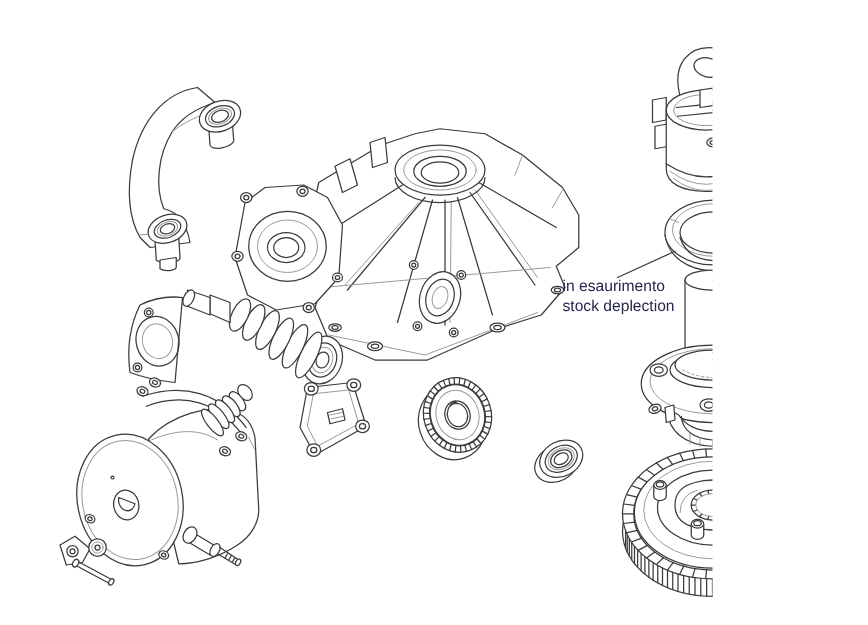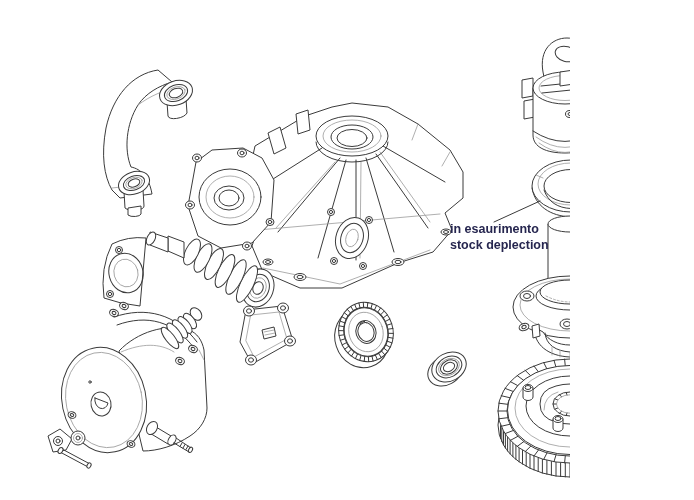--- a/index.html
+++ b/index.html
@@ -3,21 +3,21 @@
 <meta charset="utf-8">
 <style>
   :root{
     --line:#3b3b3b;
     --lt:#9a9a9a;
     --ann:#26264f;
     --bg:#ffffff;
   }
   html,body{margin:0;padding:0;background:var(--bg);}
   .stage{position:relative;width:570px;height:500px;background:var(--bg);overflow:hidden;
-         font-family:"Liberation Sans", sans-serif;font-weight:bold;}
+         font-family:"Liberation Sans", sans-serif;}
   svg{display:block}
   .ln{stroke:var(--line);stroke-width:1;fill:none;stroke-linecap:round;stroke-linejoin:round;}
   .fw{stroke:var(--line);stroke-width:1;fill:#fff;stroke-linejoin:round;}
   .lt{stroke:var(--lt);stroke-width:.8;fill:none;stroke-linecap:round;}
   .ann{fill:var(--ann);font-size:12.5px;font-family:"Liberation Sans",sans-serif;}
 </style>
 </head>
 <body>
 
 <div class="stage">

